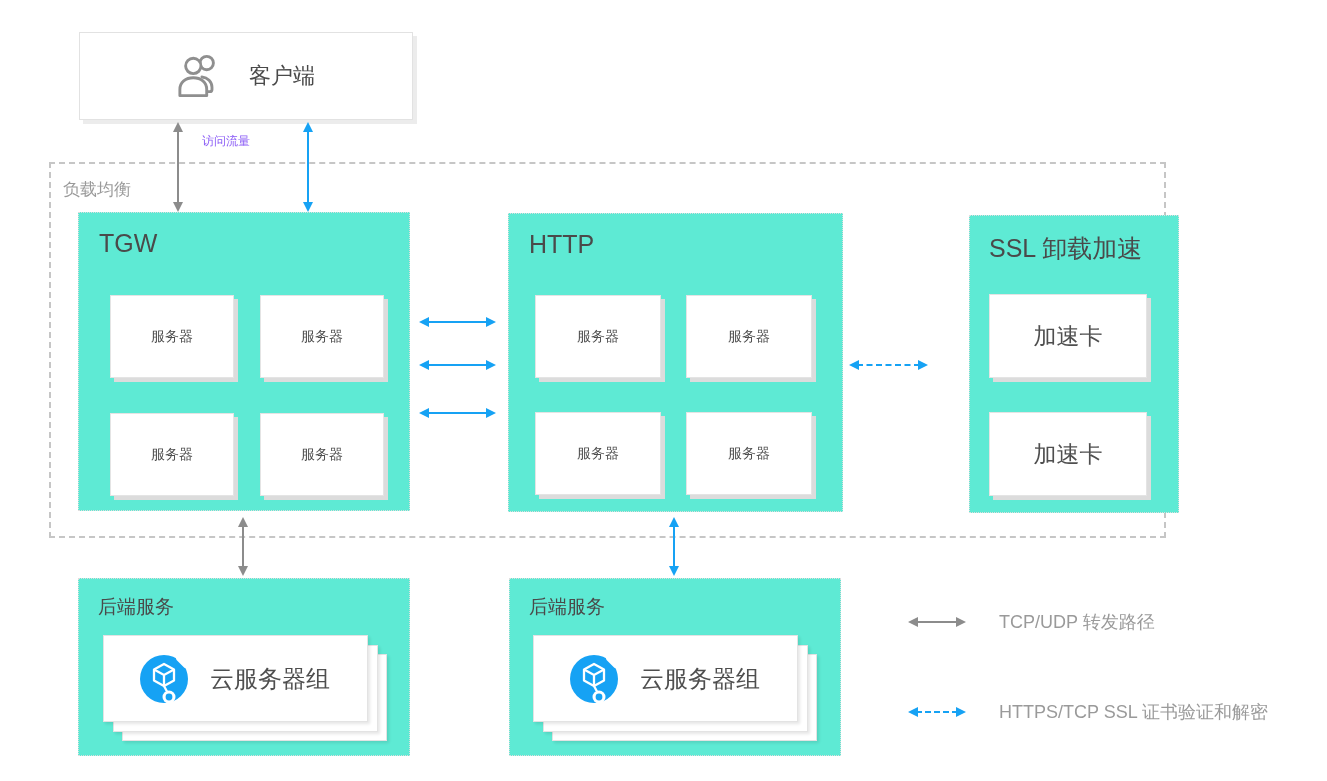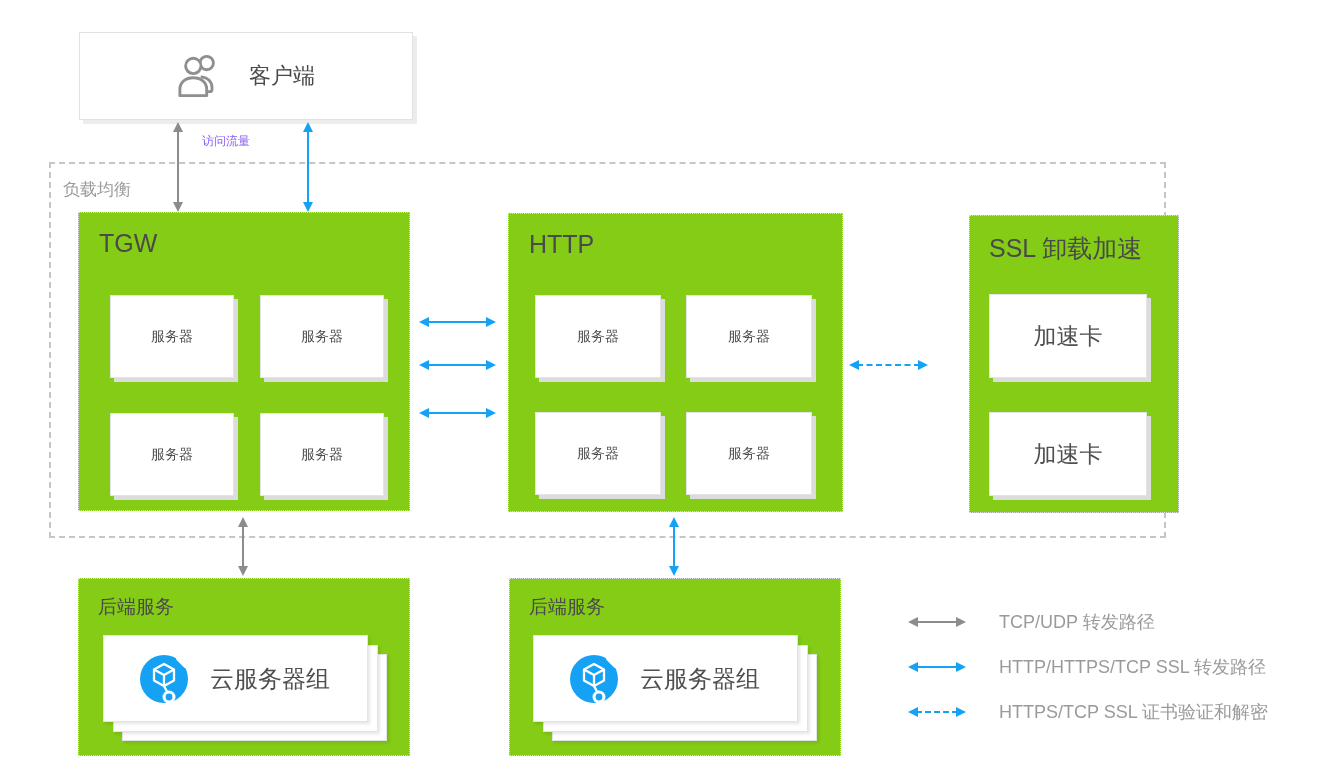--- a/index.html
+++ b/index.html
@@ -14,21 +14,21 @@
   }
   .client-label { font-size:22px; color:#4a4a4a; }
 
   .lb-container {
     position:absolute; left:49px; top:162px; width:1117px; height:376px;
     border:2px dashed #c6c6c6; box-sizing:border-box;
   }
   .lb-label { position:absolute; left:63px; top:178px; font-size:17px; color:#9a9a9a; }
 
   .panel {
-    position:absolute; background:#84cc16; border:1px dotted #dedede; box-sizing:border-box;text-align:center;
+    position:absolute; background:#5eead4; border:1px dotted #dedede; box-sizing:border-box;text-align:center;
   }
   .panel-title { position:absolute; left:20px; top:16px; font-size:25px; color:#4a4a4a; }
 
   .wbox {
     position:absolute; background:#fff; border:1px solid #e4e4e4;
     box-shadow:4px 4px 0 #dcdcdc; box-sizing:border-box;
     display:flex; align-items:center; justify-content:center;
     font-size:14px; color:#4f4f4f;
   }
   .accel { font-size:23px; }
@@ -192,26 +192,20 @@
       <span class="group-label">云服务器组</span>
     </div>
   </div>
 
   <div class="legend-row" style="top:611px;">
     <div class="arrow-h c-gray">
         <span class="ln"></span>
       </div>
     <span class="legend-label">TCP/UDP 转发路径</span>
   </div>
-  <div class="legend-row" style="top:656px;">
-    <div class="arrow-h c-blue">
-        <span class="ln"></span>
-      </div>
-    <span class="legend-label">HTTP/HTTPS/TCP SSL 转发路径</span>
-  </div>
   <div class="legend-row" style="top:701px;">
     <div class="arrow-h dashed c-blue">
         <span class="ln"></span>
       </div>
     <span class="legend-label">HTTPS/TCP SSL 证书验证和解密</span>
   </div>
 
 </div>
 
 </body></html>

